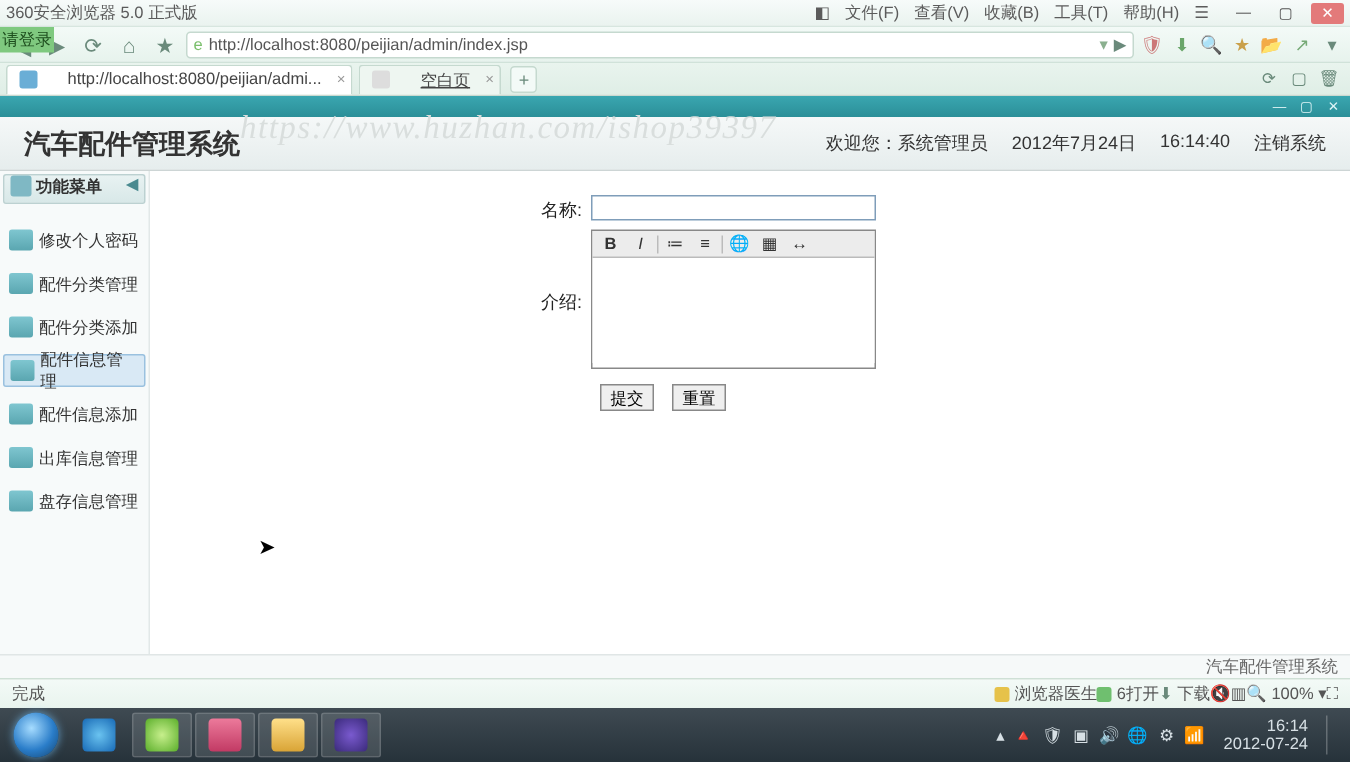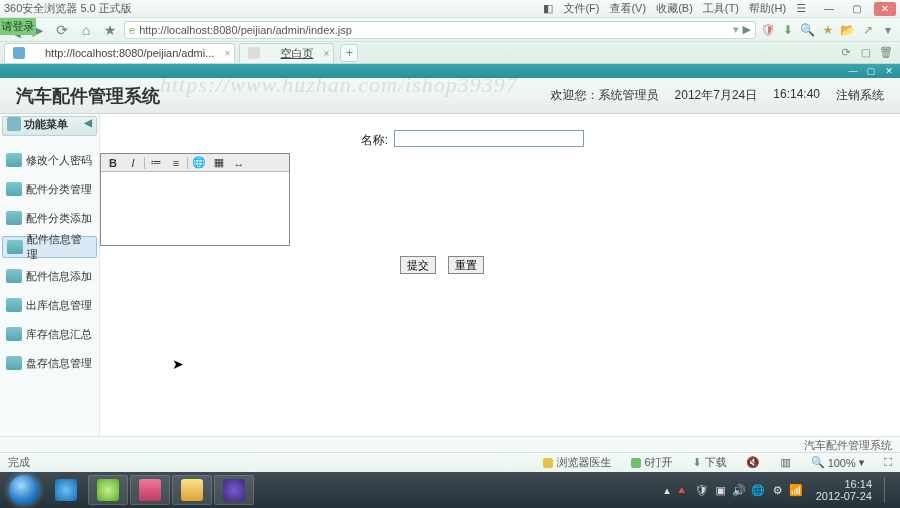--- a/index.html
+++ b/index.html
@@ -101,21 +101,21 @@
   
   .watermark { position:absolute; top:72px; left:160px; font-size:22px; font-style:italic; color:#d9dedd; font-family: Georgia, serif; pointer-events:none; letter-spacing:1px;}
   
   .app-footer { height:16px; border-top:1px solid #e0e6e6; background:#f6f9f9; text-align:right; padding:0 8px; font-size:11px; color:#666; line-height:16px;}
   
   .status-bar {
     height:20px; border-top:1px solid #cfe0d6;
     background:linear-gradient(#f3faf7,#e9f4ee);
     display:flex; align-items:center; padding:0 8px; font-size:11px; color:#555; gap:10px;
   }
-  .status-bar .right { margin-left:auto; display:flex; align-items:center; gap:20px;}
+  .status-bar .right { margin-left:auto; display:flex; align-items:center; gap:0;}
   .status-chip { display:flex; align-items:center; gap:3px;}
   .status-chip .dot { width:10px; height:10px; background:#6fbf6f; border-radius:2px;}
   
   .taskbar {
     height:36px; background: linear-gradient(#3f4a52,#26323a);
     display:flex; align-items:center; padding:0 4px; gap:2px;
   }
   .task-btn { width:40px; height:30px; display:flex; align-items:center; justify-content:center; border-radius:2px;}
   .task-btn.active { background:rgba(255,255,255,.12); box-shadow: inset 0 0 0 1px rgba(255,255,255,.15);}
   .task-btn .tbicon { width:22px; height:22px; border-radius:3px;}
@@ -237,35 +237,32 @@
           <div class="side-item">
             <div class="micon"></div>
             <span>配件信息添加</span>
           </div>
           <div class="side-item">
             <div class="micon"></div>
             <span>出库信息管理</span>
           </div>
           <div class="side-item">
             <div class="micon"></div>
-            <span>库存信息汇总</span>
-          </div>
-          <div class="side-item">
-            <div class="micon"></div>
             <span>盘存信息管理</span>
           </div>
         </div>
     </div>
     <div class="main">
       <div class="form-area">
         <div class="form-row">
           <label>名称:</label>
           <input class="text-input" value="" style="">
         </div>
         <div class="form-row">
+          <label style="padding-top:40px;">介绍:</label>
           <div class="rte-box">
             <div class="rte-toolbar" id="rte-toolbar">
                 <span style="font-weight: bold;">B</span>
                 <span style="font-style: italic;">I</span>
                 <span class="sep"></span>
                 <span>≔</span>
                 <span>≡</span>
                 <span class="sep"></span>
                 <span>🌐</span>
                 <span>▦</span>

